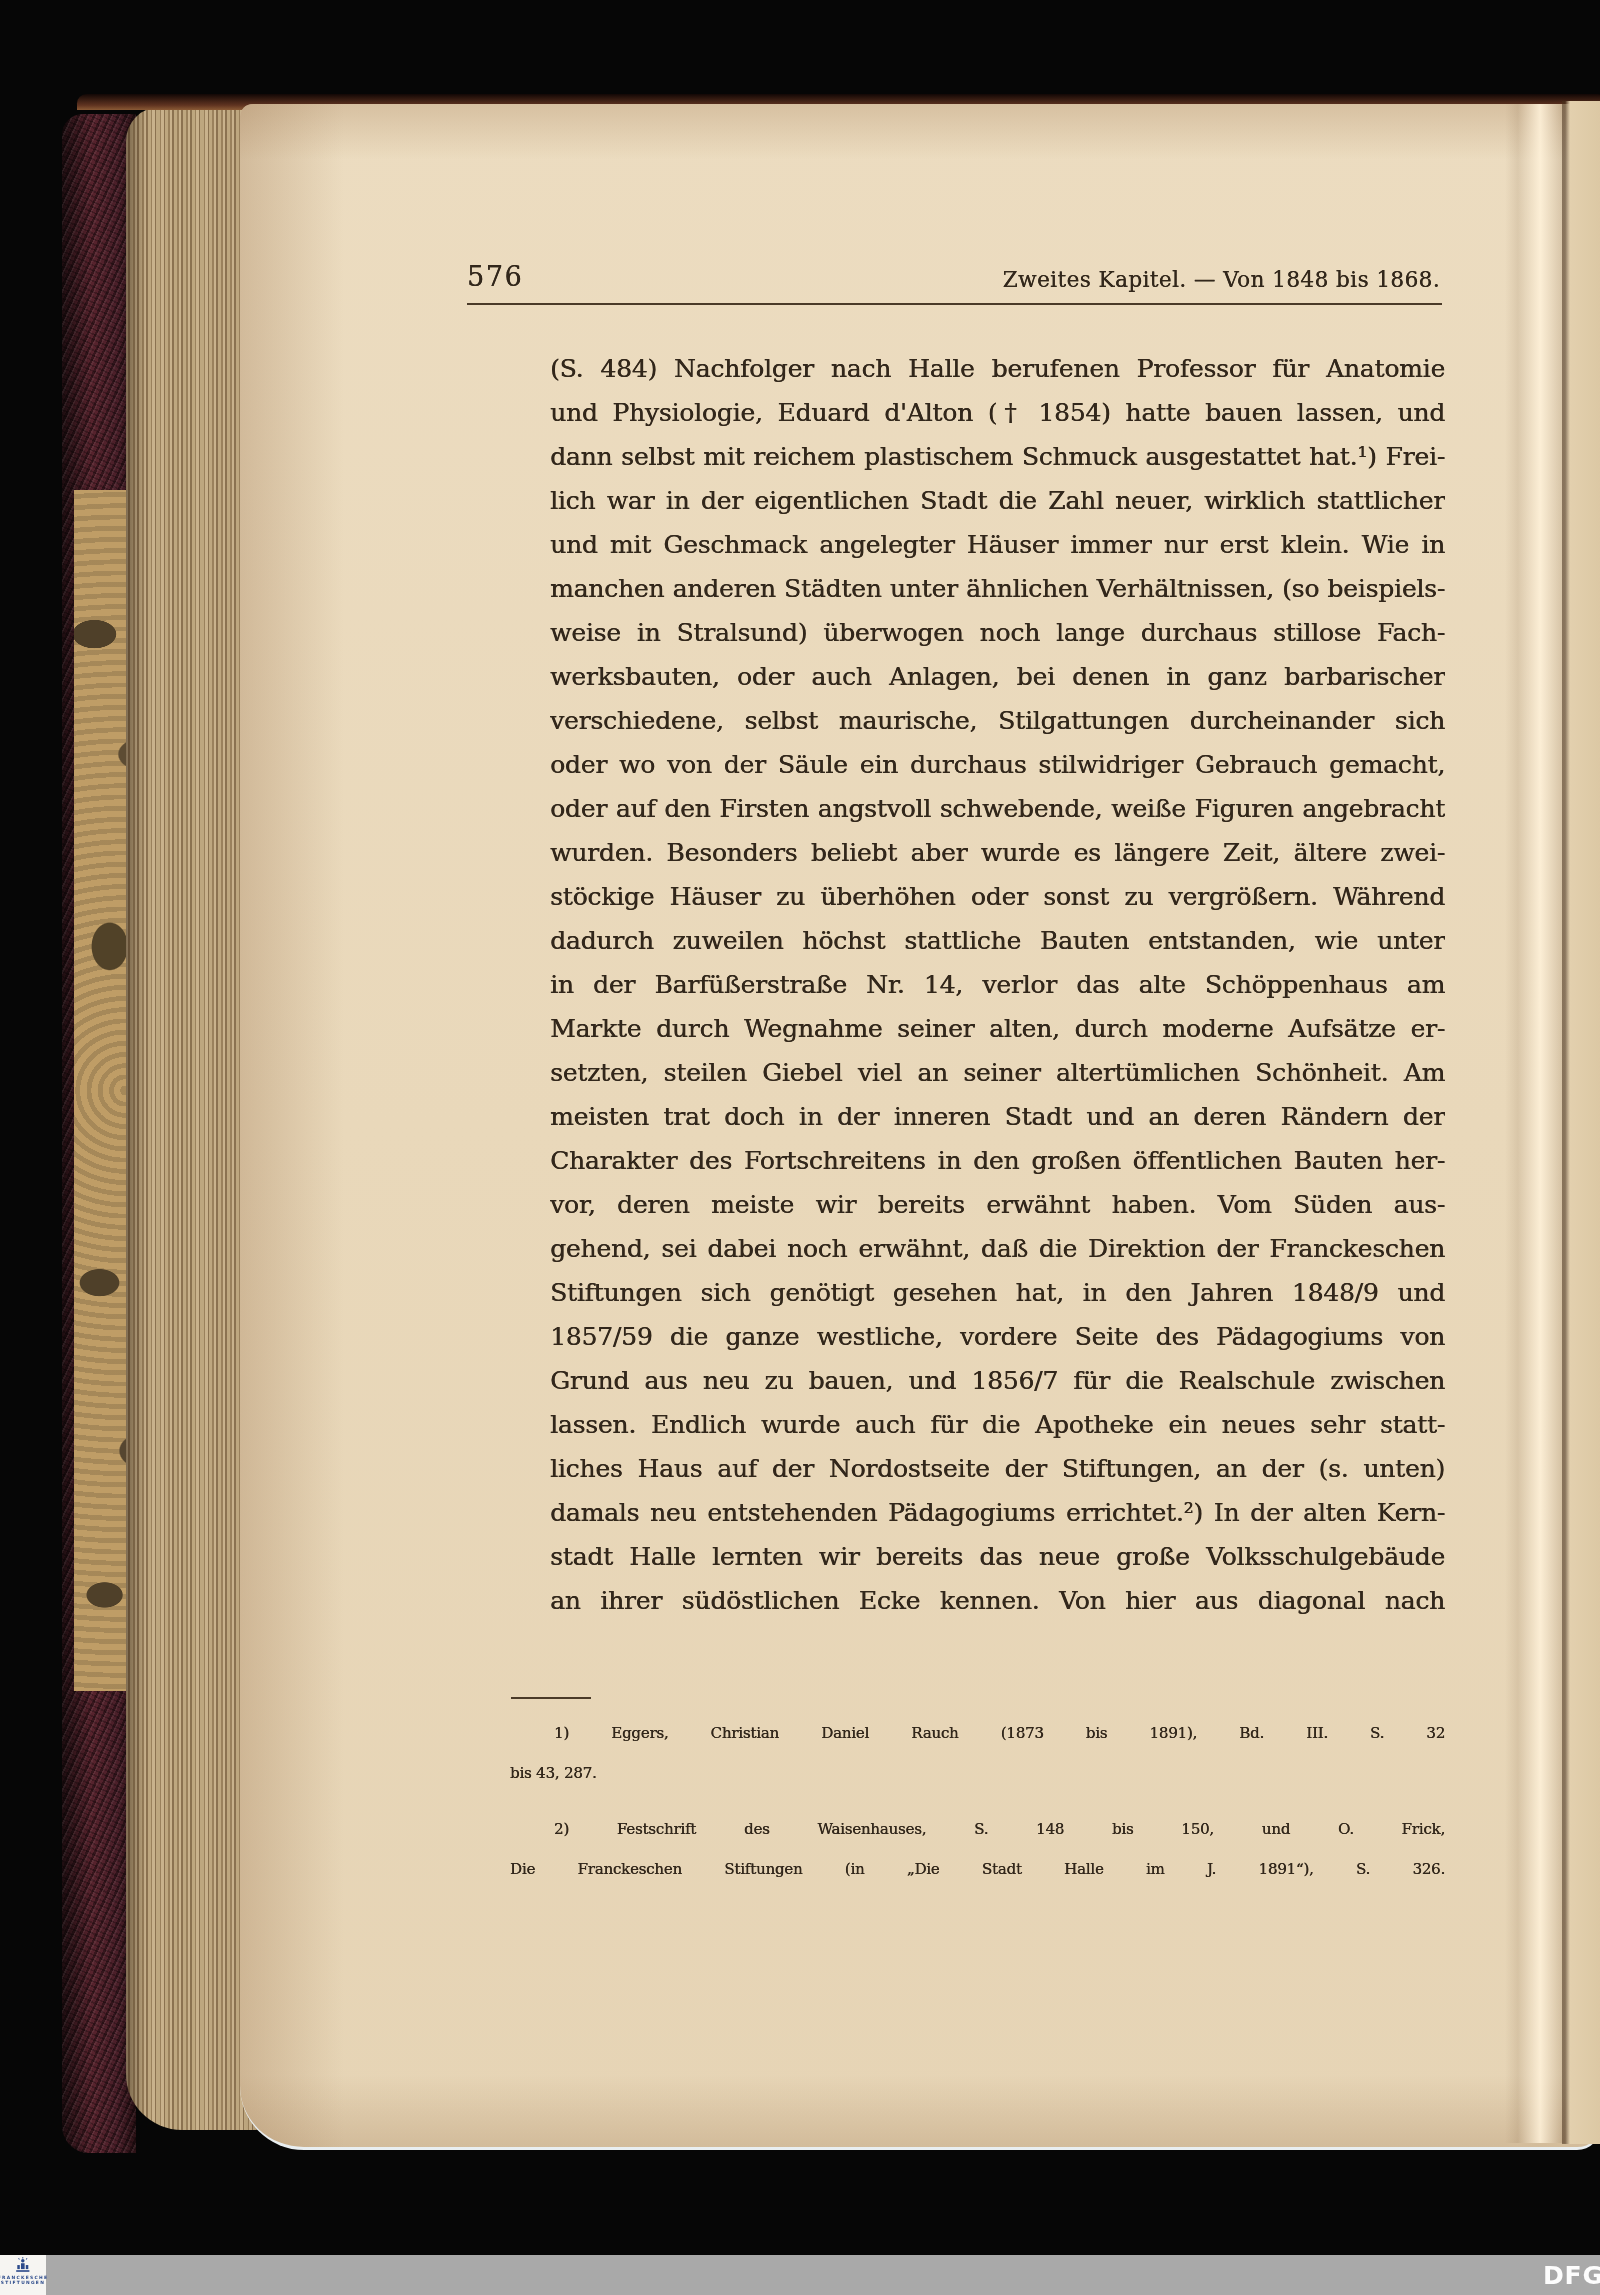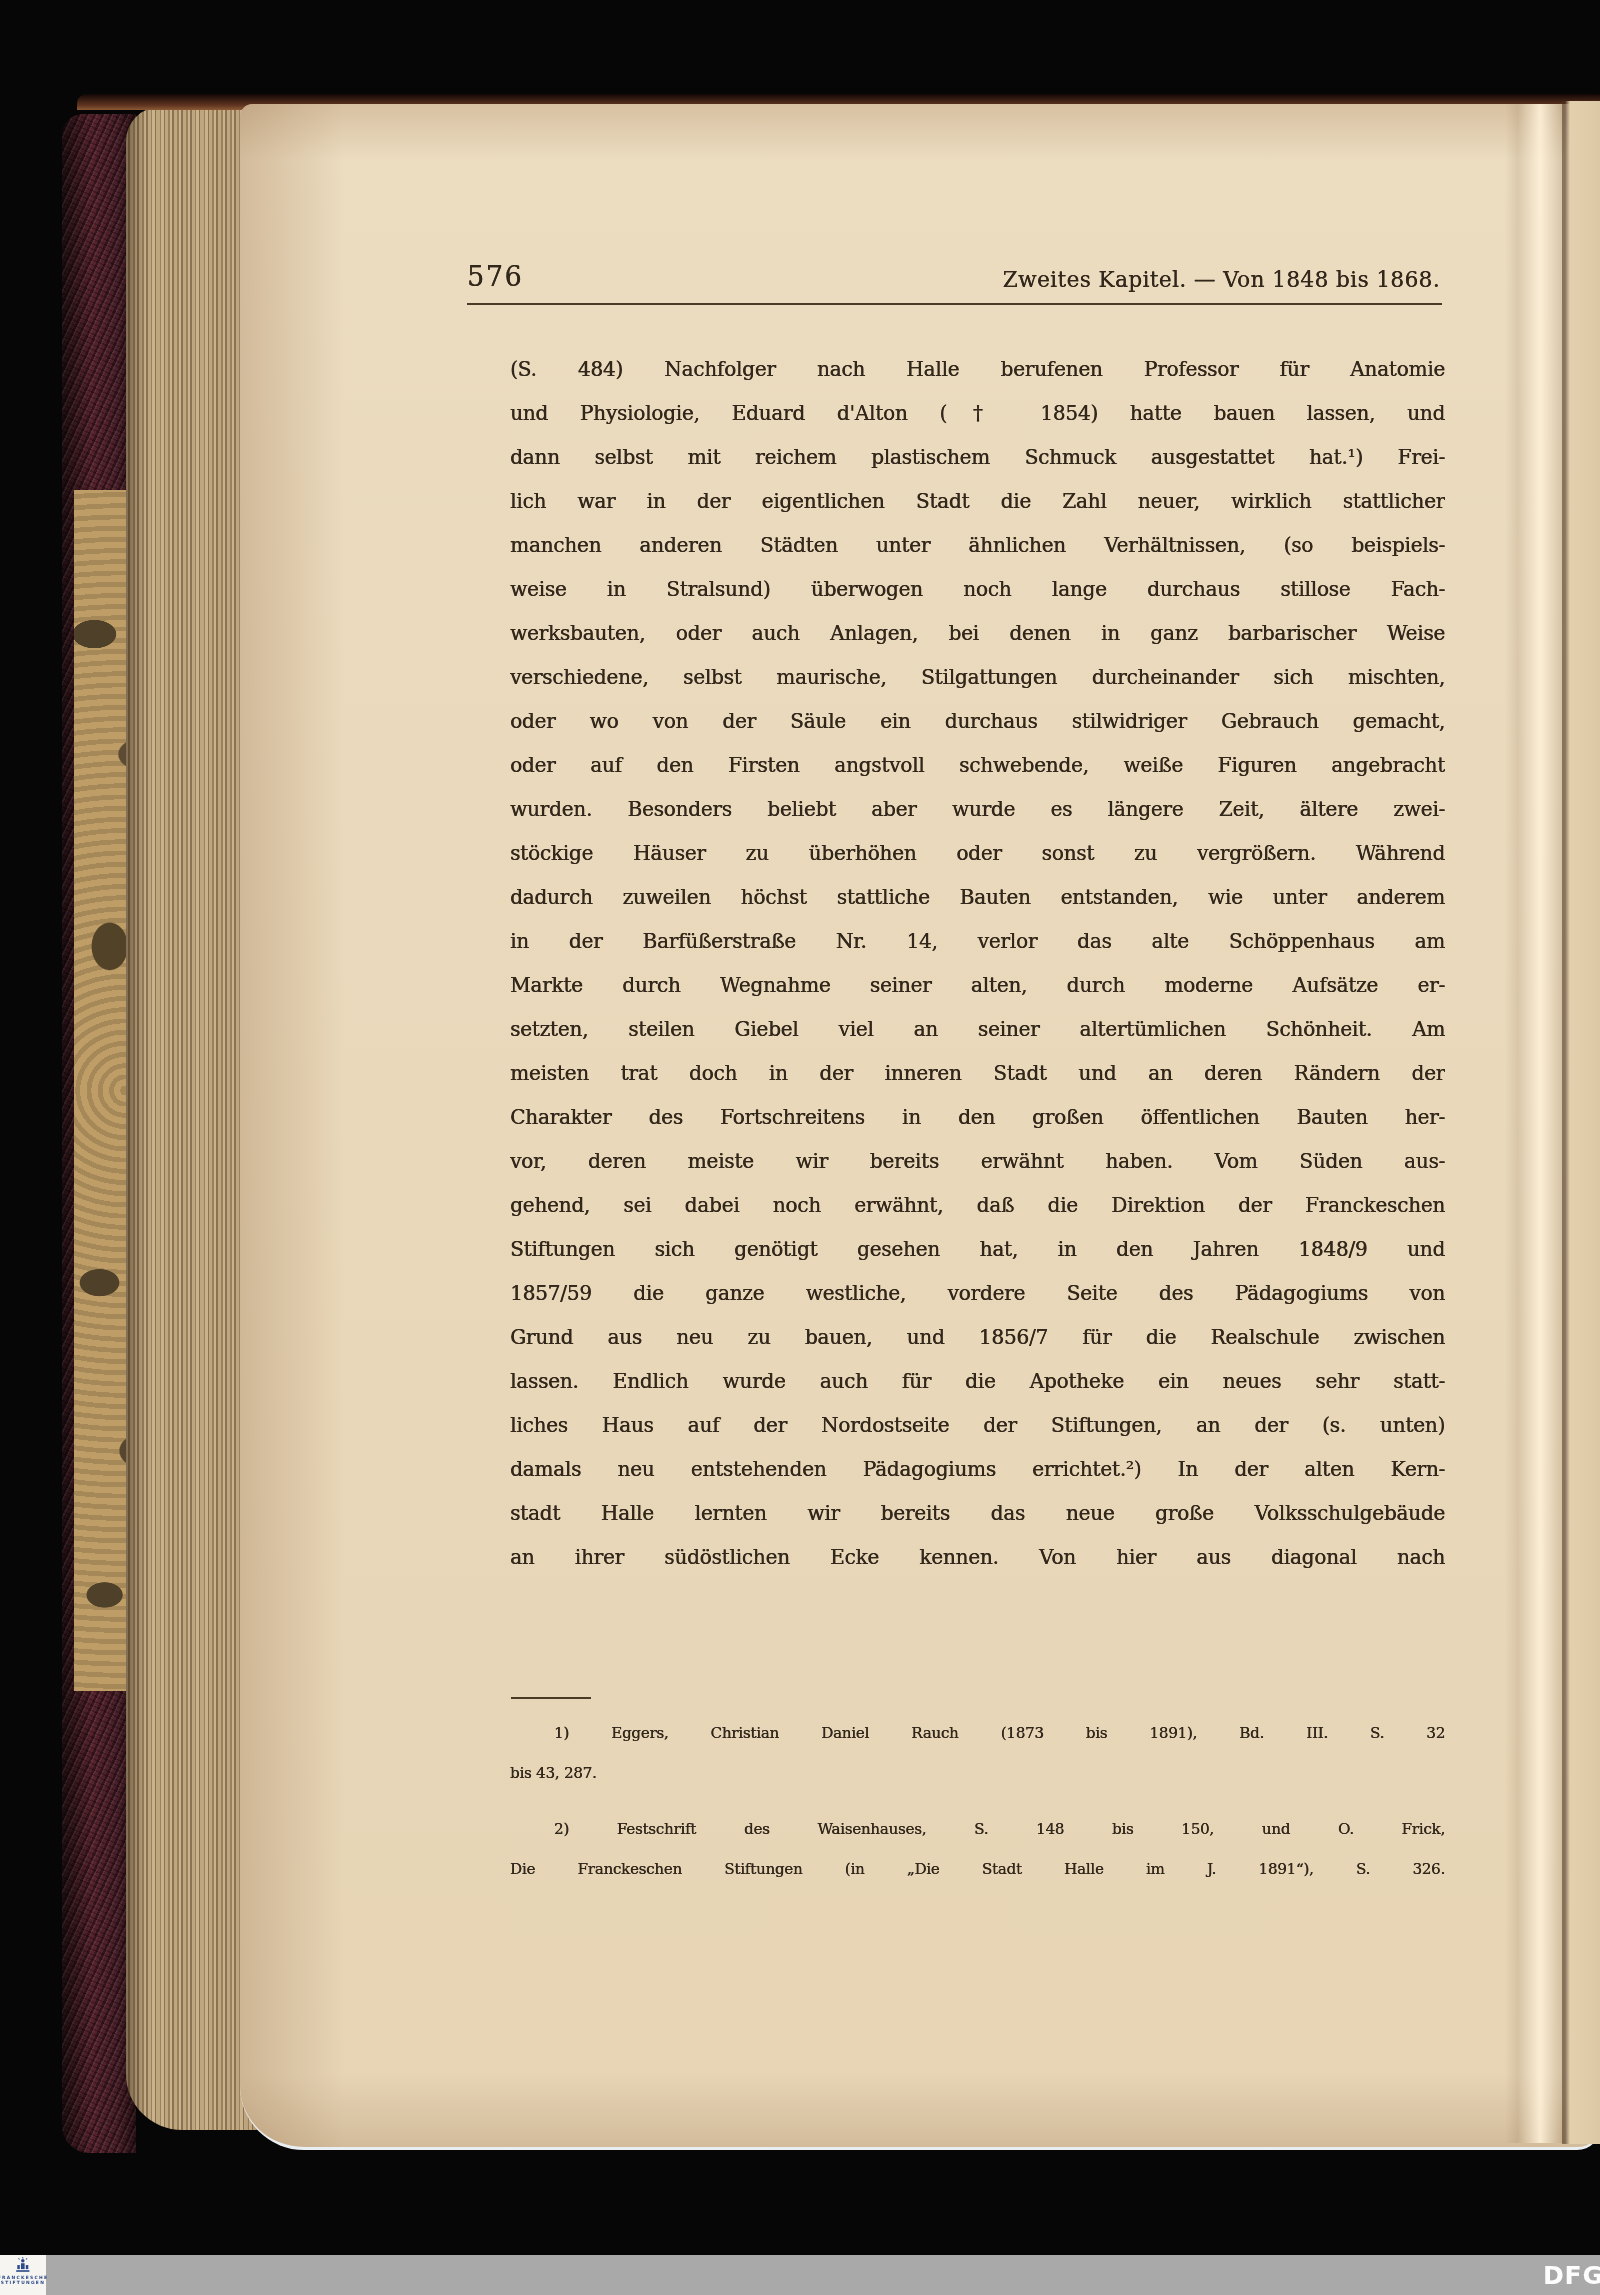--- a/index.html
+++ b/index.html
@@ -70,23 +70,24 @@
   }
   .running-header{
     position:absolute;left:468px;top:267px;width:972px;text-align:right;
     font-size:21.6px;letter-spacing:0.4px;text-shadow:0.2px 0 0 currentColor;
   }
   .header-rule{
     position:absolute;left:467px;top:303px;width:975px;height:2.4px;background:#4a3a28;
   }
   .body-block{position:absolute;left:510px;top:347px;width:935px;}
   .body-line{
-    height:44px;line-height:44px;font-size:20px;letter-spacing:-0.2px;
+    height:44px;line-height:44px;font-size:25px;letter-spacing:-0.2px;
     text-align:justify;text-align-last:justify;white-space:normal;overflow:hidden;
     text-shadow:0.4px 0 0 currentColor;
+    margin-left:40px;
   }
   .footnote-rule{
     position:absolute;left:511px;top:1697px;width:80px;height:2.4px;background:#4a3a28;
   }
   .footnotes-block{position:absolute;left:510px;top:1713px;width:935px;}
   .fn-line{
     height:40px;line-height:40px;font-size:15px;letter-spacing:-0.2px;
     text-align:justify;text-align-last:justify;overflow:hidden;
     text-shadow:0.3px 0 0 currentColor;
   }
@@ -132,20 +133,21 @@
 
     <div class="running-header">Zweites Kapitel. — Von 1848 bis 1868.</div>
 
     <div class="header-rule"></div>
 
     <div class="body-block">
       <div class="body-line">(S. 484) Nachfolger nach Halle berufenen Professor für Anatomie</div>
       <div class="body-line">und Physiologie, Eduard d'Alton († 1854) hatte bauen lassen, und</div>
       <div class="body-line">dann selbst mit reichem plastischem Schmuck ausgestattet hat.¹) Frei-</div>
       <div class="body-line">lich war in der eigentlichen Stadt die Zahl neuer, wirklich stattlicher</div>
+      <div class="body-line">und mit Geschmack angelegter Häuser immer nur erst klein. Wie in</div>
       <div class="body-line">manchen anderen Städten unter ähnlichen Verhältnissen, (so beispiels-</div>
       <div class="body-line">weise in Stralsund) überwogen noch lange durchaus stillose Fach-</div>
       <div class="body-line">werksbauten, oder auch Anlagen, bei denen in ganz barbarischer Weise</div>
       <div class="body-line">verschiedene, selbst maurische, Stilgattungen durcheinander sich mischten,</div>
       <div class="body-line">oder wo von der Säule ein durchaus stilwidriger Gebrauch gemacht,</div>
       <div class="body-line">oder auf den Firsten angstvoll schwebende, weiße Figuren angebracht</div>
       <div class="body-line">wurden. Besonders beliebt aber wurde es längere Zeit, ältere zwei-</div>
       <div class="body-line">stöckige Häuser zu überhöhen oder sonst zu vergrößern. Während</div>
       <div class="body-line">dadurch zuweilen höchst stattliche Bauten entstanden, wie unter anderem</div>
       <div class="body-line">in der Barfüßerstraße Nr. 14, verlor das alte Schöppenhaus am</div>

